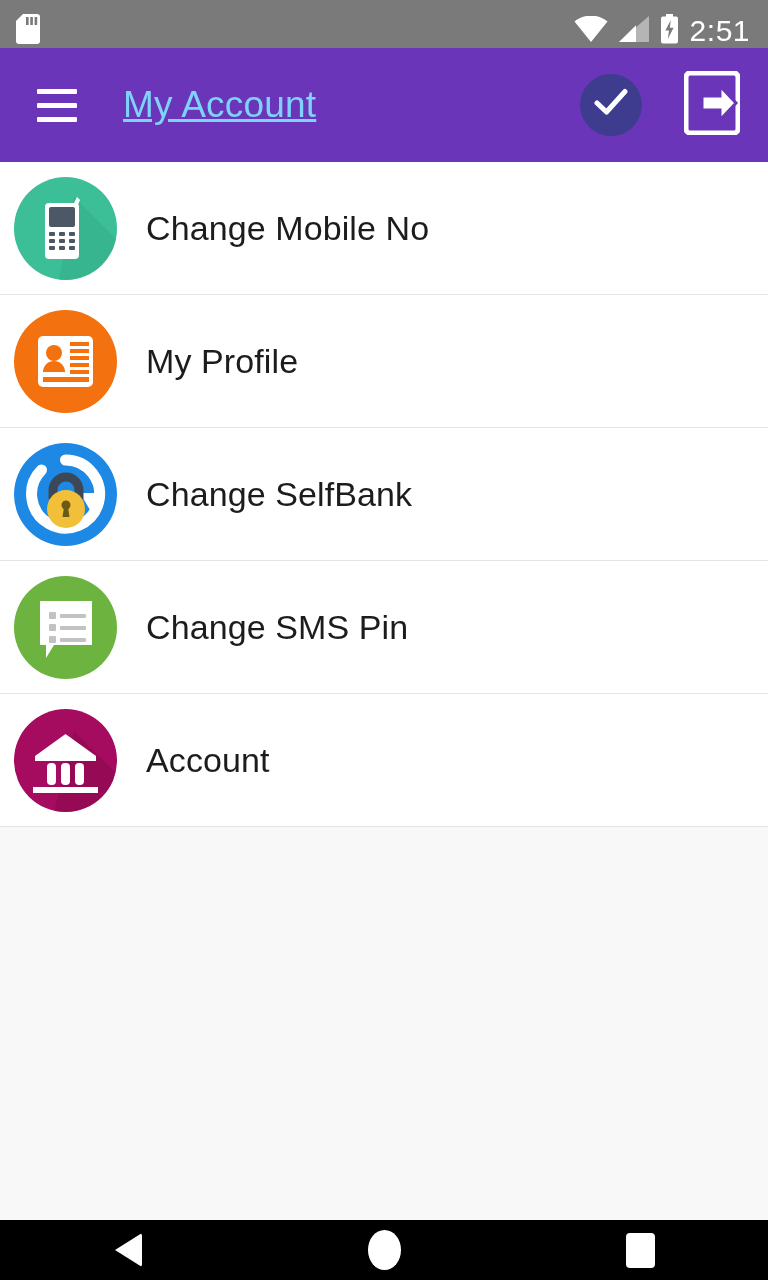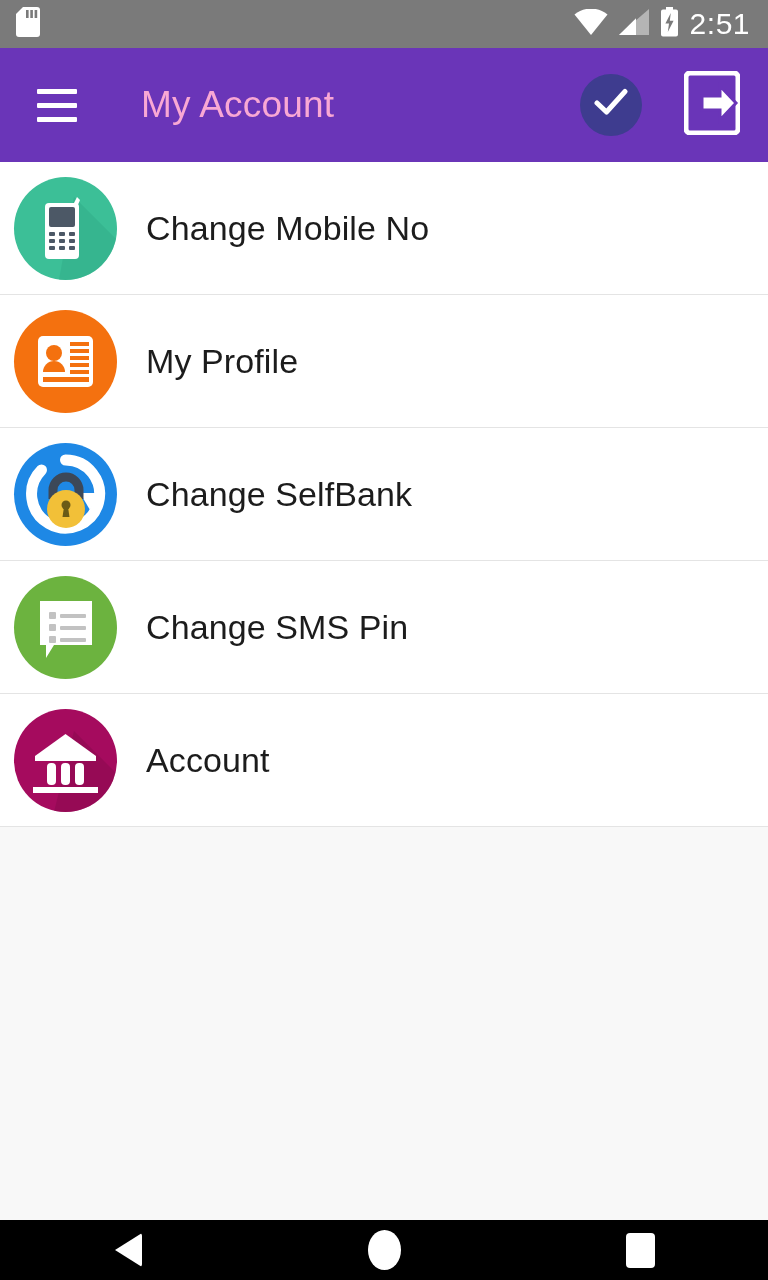--- a/index.html
+++ b/index.html
@@ -20,21 +20,21 @@
   }
 
   
   #status-bar {
     position: absolute;
     top: 0; left: 0;
     width: 768px;
     height: 48px;
     background: #7a7a7a;
     display: flex;
-    align-items: center;
+    align-items: flex-end;
     justify-content: space-between;
     padding: 0 18px 0 16px;
     box-sizing: border-box;
   }
   .status-left { display: flex; align-items: center; gap: 12px; }
   .status-right { display: flex; align-items: center; gap: 11px; }
   .status-time {
     color: #ffffff;
     font-size: 30px;
     letter-spacing: 0.5px;
@@ -64,25 +64,26 @@
     gap: 9px;
     cursor: pointer;
   }
   #hamburger-button .bar {
     width: 40px;
     height: 5px;
     background: #ffffff;
     border-radius: 1px;
   }
   #app-title {
-    color: #f9a8d4;
+    color: #7dd3fc;
     font-size: 37px;
-    margin-left: 47px;
+    margin-left: 29px;
     flex: 1;
     letter-spacing: 0.2px;
+    text-decoration: underline;
   }
   #confirm-button {
     width: 62px;
     height: 62px;
     border-radius: 50%;
     background: #3e3c8f;
     display: flex;
     align-items: center;
     justify-content: center;
     margin-right: 40px;

